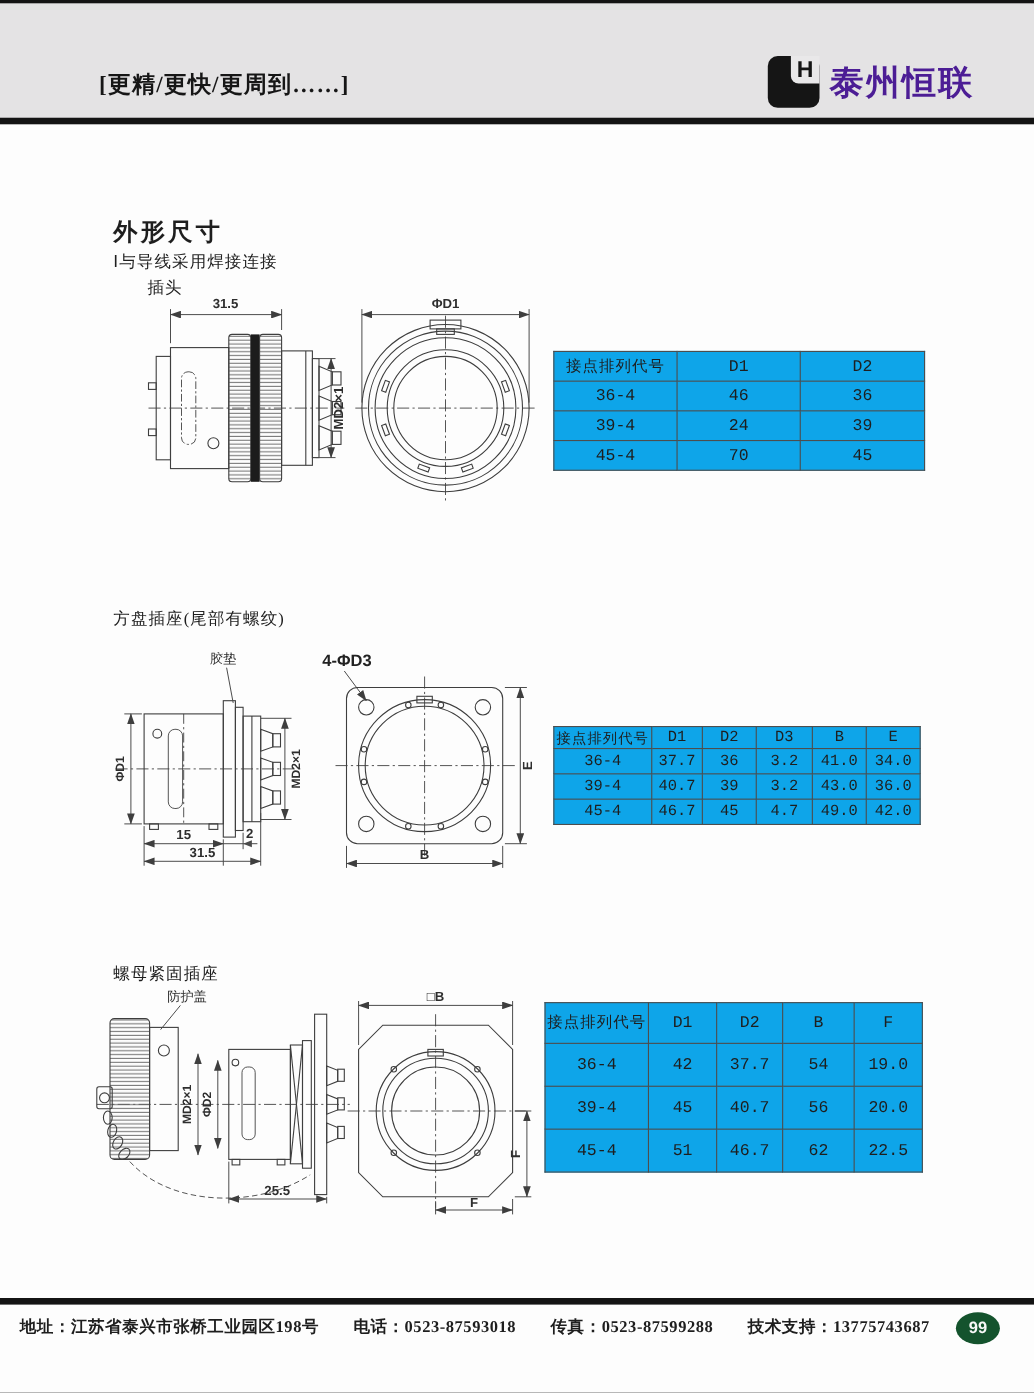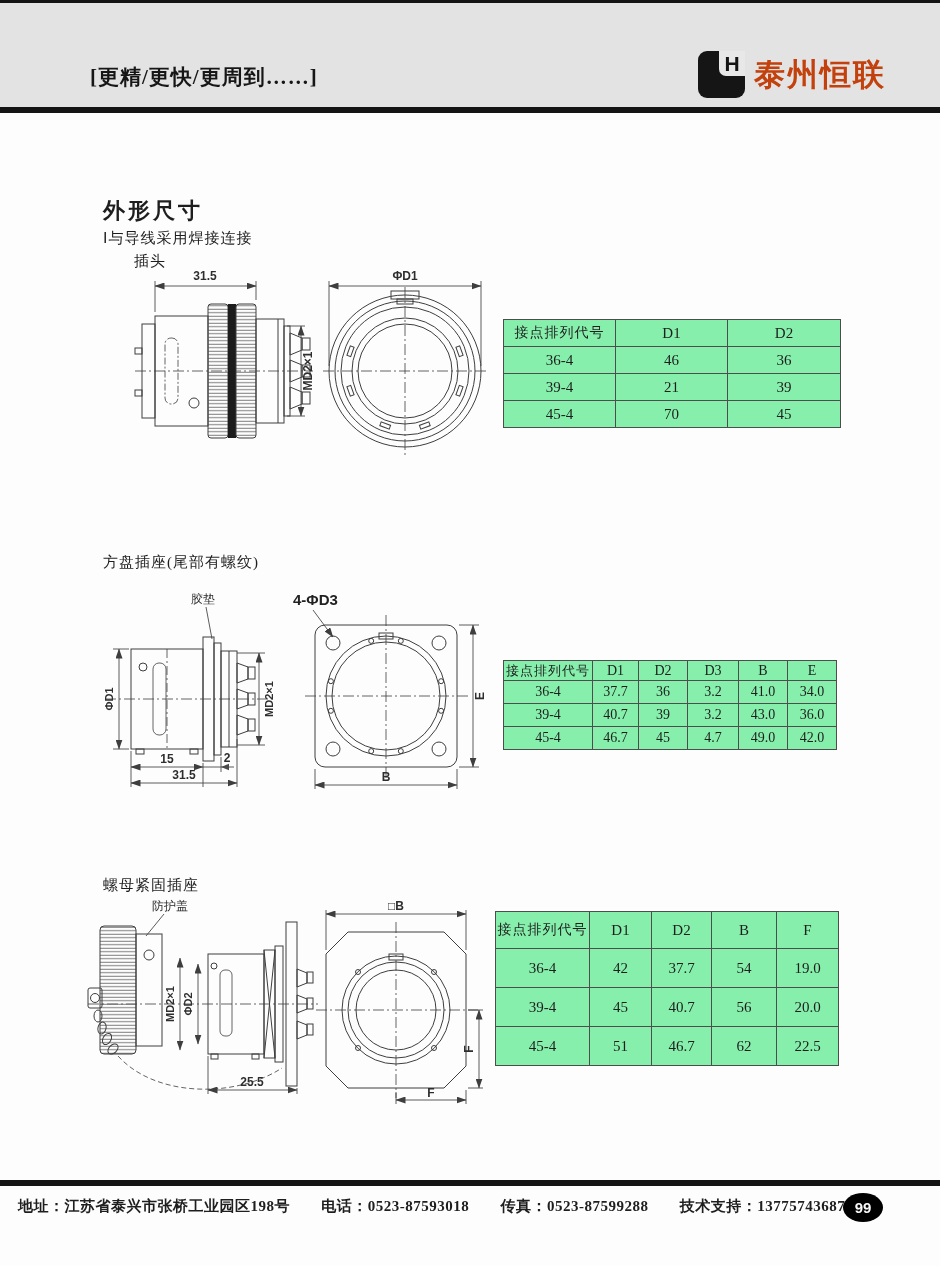--- a/index.html
+++ b/index.html
@@ -6,50 +6,50 @@
   .page{position:relative;width:940px;height:1266px;margin:0 auto;background:#fdfdfd;overflow:hidden;
         font-family:"Liberation Serif",serif;color:#1e1e1e;}
   
   .hdr{position:absolute;left:0;top:0;width:940px;height:107px;background:#e4e3e4;border-top:3px solid #141414;box-sizing:border-box;}
   .slogan{position:absolute;left:90px;top:60px;font-size:21px;font-weight:bold;letter-spacing:1px;color:#161616;}
   .brand{position:absolute;left:698px;top:48px;display:flex;align-items:center;gap:9px;}
   .logo{position:relative;width:47px;height:47px;background:#151515;border-radius:9px;}
   .logo .notch{position:absolute;right:0;top:0;width:26px;height:25px;background:#e9e8e9;border-bottom-left-radius:7px;
         display:flex;align-items:center;justify-content:center;}
   .logo .notch span{font-family:"Liberation Sans",sans-serif;font-weight:bold;font-size:21px;color:#151515;line-height:1;}
-  .brand-name{font-family:"Liberation Sans",sans-serif;font-weight:bold;font-size:31px;letter-spacing:2px;color:#c2410c;}
+  .brand-name{font-family:"Liberation Sans",sans-serif;font-weight:bold;font-size:31px;letter-spacing:2px;color:#4c1d95;}
   .bar-top{position:absolute;left:0;top:107px;width:940px;height:6px;background:#141414;}
   
   .h-main{position:absolute;left:103px;top:196px;font-size:22px;font-weight:bold;letter-spacing:3px;}
   .h-sub1{position:absolute;left:103px;top:229px;font-size:15px;letter-spacing:1px;}
   .h-sub2{position:absolute;left:134px;top:252px;font-size:15px;letter-spacing:1px;}
   .h-sec2{position:absolute;left:103px;top:553px;font-size:15px;letter-spacing:1px;}
   .h-sec3{position:absolute;left:103px;top:876px;font-size:15px;letter-spacing:1px;}
   
   svg.draw{position:absolute;}
   .dim{font-family:"Liberation Sans",sans-serif;font-size:12px;font-weight:bold;fill:#2e2e2e;}
   .dim-sm{font-family:"Liberation Sans",sans-serif;font-size:11px;font-weight:bold;fill:#2e2e2e;}
   .lbl-cjk{font-family:"Liberation Serif",serif;font-size:12px;fill:#2e2e2e;}
   .lbl-big{font-family:"Liberation Sans",sans-serif;font-size:15px;font-weight:bold;fill:#222;}
   
-  table.spec{border-collapse:collapse;position:absolute;table-layout:fixed;background:#86efac;}
+  table.spec{border-collapse:collapse;position:absolute;table-layout:fixed;background:#0ea5e9;}
   .spec th,.spec td{border:1px solid #4d4d4d;text-align:center;vertical-align:middle;padding:0;font-weight:normal;}
-  .num{font-family:Liberation Serif, serif;}
+  .num{font-family:Liberation Mono, monospace;}
   .cjk{font-family:"Liberation Serif",serif;letter-spacing:1px;}
   .t1{left:503px;top:319px;width:337px;}
   .t1 th{height:26px;font-size:14px;} .t1 th.num{font-size:15px;} .t1 td{height:26px;font-size:15px;}
   .t2{left:503px;top:660px;width:333px;}
   .t2 th{height:19px;font-size:13px;} .t2 th.num{font-size:14px;} .t2 td{height:22px;font-size:14px;}
   .t3{left:495px;top:911px;width:343px;}
   .t3 th{height:36px;font-size:14px;} .t3 th.num{font-size:15px;} .t3 td{height:38px;font-size:15px;}
   
   .bar-bottom{position:absolute;left:0;top:1180px;width:940px;height:6px;background:#141414;}
   .footer{position:absolute;left:18px;top:1197px;font-size:15px;font-weight:bold;color:#1e1e1e;letter-spacing:0.5px;white-space:nowrap;}
   .footer span{margin-right:27px;}
-  .page-badge{position:absolute;left:843px;top:1193px;width:40px;height:29px;border-radius:50%;background:#000000;
+  .page-badge{position:absolute;left:869px;top:1193px;width:40px;height:29px;border-radius:50%;background:#14532d;
       color:#f8f8f8;font-family:"Liberation Sans",sans-serif;font-weight:bold;font-size:15px;
       display:flex;align-items:center;justify-content:center;}
 </style>
 </head>
 <body>
 
 <div class="page">
 
   <div class="hdr">
     <div class="slogan">[更精/更快/更周到……]</div>
@@ -147,21 +147,21 @@
       </tr>
     </thead>
     <tbody>
       <tr>
         <td class="num">36-4</td>
         <td class="num">46</td>
         <td class="num">36</td>
       </tr>
       <tr>
         <td class="num">39-4</td>
-        <td class="num">21</td>
+        <td class="num">24</td>
         <td class="num">39</td>
       </tr>
       <tr>
         <td class="num">45-4</td>
         <td class="num">70</td>
         <td class="num">45</td>
       </tr>
     </tbody>
   </table>
 

